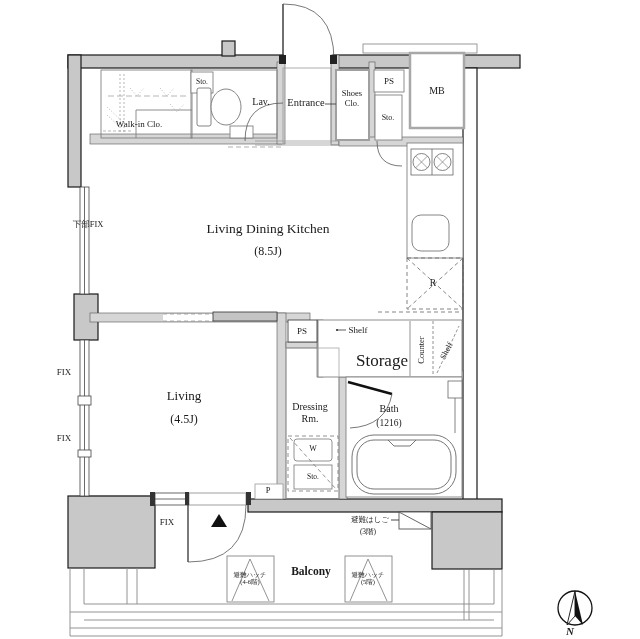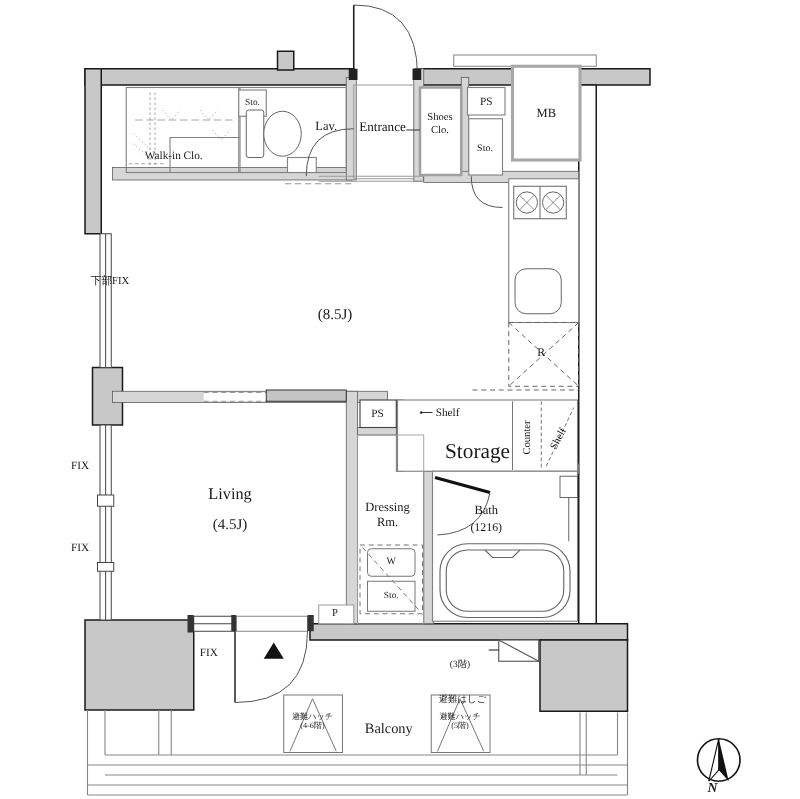--- a/index.html
+++ b/index.html
@@ -8,21 +8,21 @@
     font-family:"Liberation Serif","DejaVu Serif",serif;color:#111;
   }
   .plan svg{position:absolute;left:0;top:0;}
   .lbl{
     position:absolute;transform:translate(-50%,-50%);
     white-space:nowrap;text-align:center;line-height:1.15;color:#1a1a1a;
   }
   .lbl span{display:block;}
   .rot90{transform:translate(-50%,-50%) rotate(-90deg);}
   .rot60{transform:translate(-50%,-50%) rotate(-62deg);}
-  .bold{font-weight:normal;margin-top:12px;}
+  .bold{font-weight:bold;}
   .ital{font-style:italic;font-weight:bold;}
 </style>
 </head>
 <body>
 
 <div class="plan">
 
   <svg width="640" height="639" viewBox="0 0 640 639">
 
     <g fill="#c8c8c8" stroke="#1a1a1a" stroke-width="1.2">
@@ -207,20 +207,21 @@
   <div class="lbl" style="left:261px;top:102px;font-size:10px;">Lav.</div>
   <div class="lbl" style="left:306px;top:103px;font-size:10.5px;">Entrance</div>
   <div class="lbl" style="left:352px;top:99px;font-size:8.5px;">
     <span>Shoes</span>
     <span>Clo.</span>
   </div>
   <div class="lbl" style="left:389px;top:81px;font-size:9px;">PS</div>
   <div class="lbl" style="left:388px;top:118px;font-size:8px;">Sto.</div>
   <div class="lbl" style="left:437px;top:91px;font-size:10px;">MB</div>
 
+  <div class="lbl" style="left:268px;top:229px;font-size:13.5px;">Living Dining Kitchen</div>
   <div class="lbl" style="left:268px;top:252px;font-size:12px;">(8.5J)</div>
 
   <div class="lbl" style="left:52px;top:225px;font-size:8.5px;margin-left:36px;">下部FIX</div>
   <div class="lbl" style="left:64px;top:372px;font-size:9px;">FIX</div>
   <div class="lbl" style="left:64px;top:438px;font-size:9px;">FIX</div>
   <div class="lbl" style="left:433px;top:283px;font-size:9.5px;">R</div>
 
   <div class="lbl" style="left:184px;top:396px;font-size:13px;">Living</div>
   <div class="lbl" style="left:184px;top:420px;font-size:12px;">(4.5J)</div>
 
@@ -234,21 +235,21 @@
     <span>Dressing</span>
     <span>Rm.</span>
   </div>
   <div class="lbl" style="left:389px;top:409px;font-size:10px;">Bath</div>
   <div class="lbl" style="left:389px;top:423px;font-size:9.5px;">(1216)</div>
   <div class="lbl" style="left:313px;top:449px;font-size:8px;">W</div>
   <div class="lbl" style="left:313px;top:477px;font-size:7.5px;">Sto.</div>
   <div class="lbl" style="left:268px;top:491px;font-size:8.5px;">P</div>
   <div class="lbl" style="left:167px;top:522px;font-size:9px;">FIX</div>
 
-  <div class="lbl" style="left:370px;top:520px;font-size:7.5px;margin-top:40px;">避難はしご</div>
+  <div class="lbl" style="left:370px;top:520px;font-size:7.5px;">避難はしご</div>
   <div class="lbl" style="left:368px;top:532px;font-size:7.5px;">(3階)</div>
 
   <div class="lbl bold" style="left:311px;top:572px;font-size:11.5px;">Balcony</div>
   <div class="lbl" style="left:250px;top:578px;font-size:6.5px;">
     <span>避難ハッチ</span>
     <span>(4-6階)</span>
   </div>
   <div class="lbl" style="left:368px;top:578px;font-size:6.5px;">
     <span>避難ハッチ</span>
     <span>(5階)</span>

